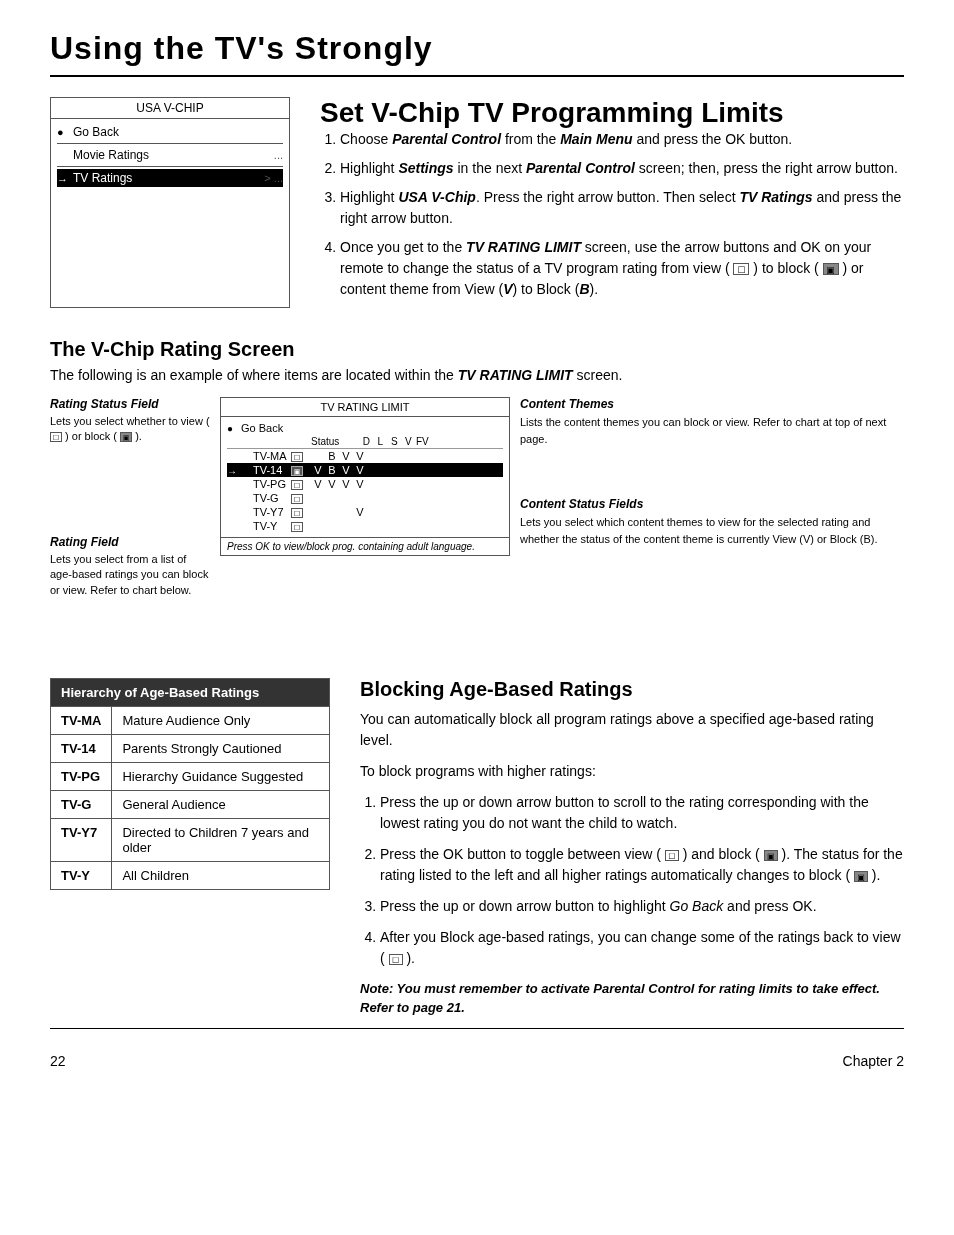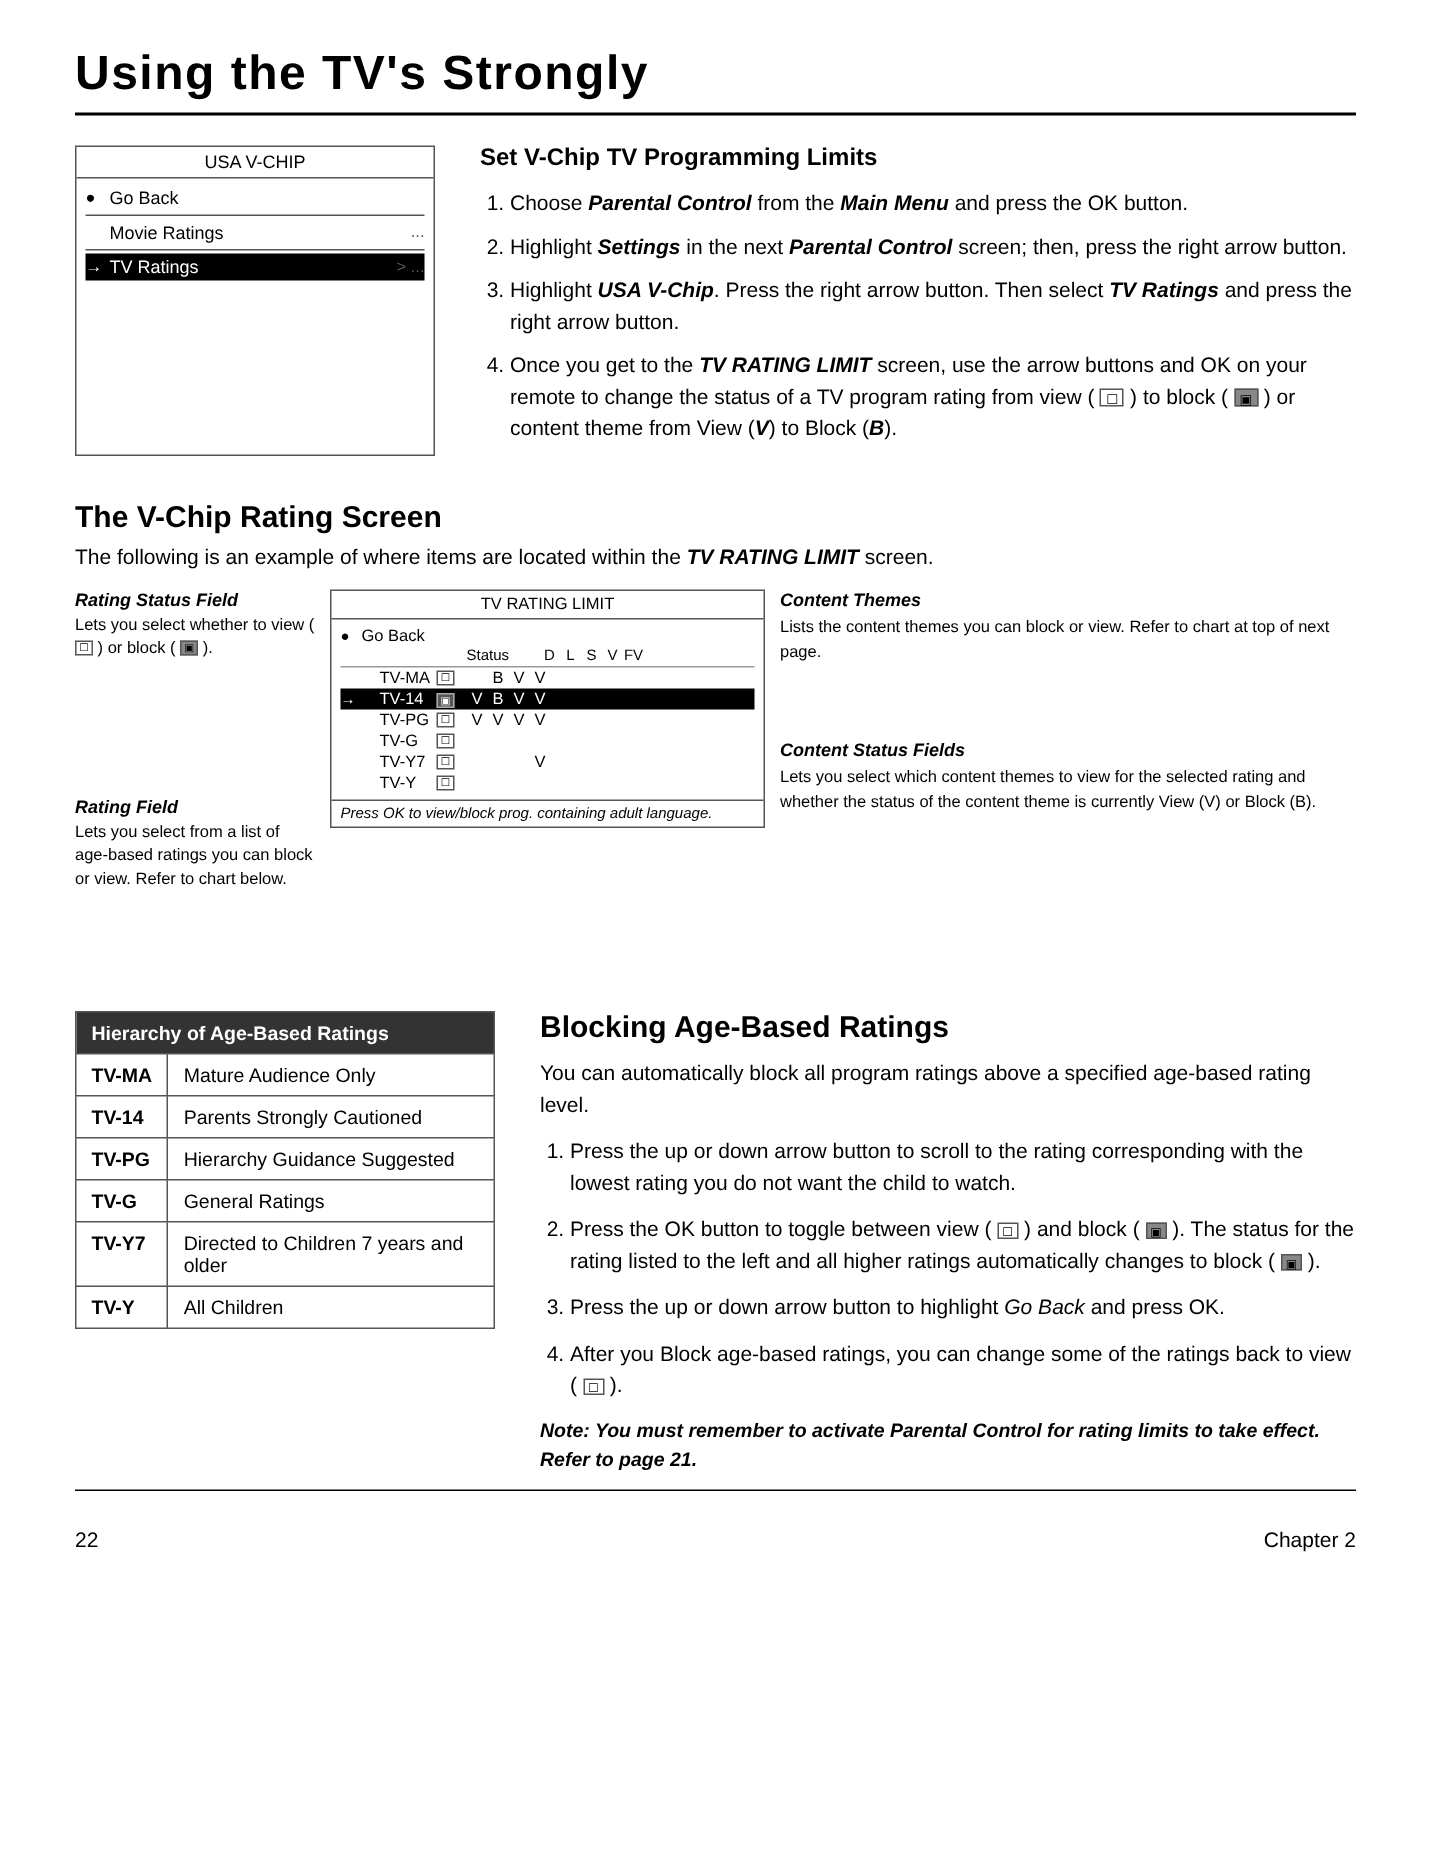--- a/index.html
+++ b/index.html
@@ -73,23 +73,22 @@
     }
     .menu-separator {
       border-top: 1px solid #555;
       margin: 2px 0;
     }
 
     .set-vchip-content {
       flex: 1;
     }
     .set-vchip-content h2 {
-      font-size: 16px;
-      font-weight: bold;
-      margin-bottom: 10px;
+      font-size: 28px;
+      font-weight: bold;
     }
     .set-vchip-content ol {
       padding-left: 20px;
     }
     .set-vchip-content ol li {
       margin-bottom: 8px;
       line-height: 1.5;
       font-size: 14px;
     }
     .set-vchip-content ol li em {
@@ -514,37 +513,38 @@
         <tr>
           <td>TV-14</td>
           <td>Parents Strongly Cautioned</td>
         </tr>
         <tr>
           <td>TV-PG</td>
           <td>Hierarchy Guidance Suggested</td>
         </tr>
         <tr>
           <td>TV-G</td>
-          <td>General Ratings</td>
+          <td>General Audience</td>
         </tr>
         <tr>
           <td>TV-Y7</td>
           <td>Directed to Children 7 years and older</td>
         </tr>
         <tr>
           <td>TV-Y</td>
           <td>All Children</td>
         </tr>
       </tbody>
     </table>
   </div>
 
   <div class="blocking-section">
     <h2>Blocking Age-Based Ratings</h2>
     <p>You can automatically block all program ratings above a specified age-based rating level.</p>
+    <p>To block programs with higher ratings:</p>
     <ol>
       <li>
         Press the up or down arrow button to scroll to the rating corresponding with the lowest rating you do not want the child to watch.
       </li>
       <li>
         Press the OK button to toggle between view ( <span class="view-icon" style="width:14px;height:11px;font-size:8px;line-height:11px;">☐</span> ) and block ( <span class="block-icon" style="width:14px;height:11px;font-size:8px;line-height:11px;">▣</span> ). The status for the rating listed to the left and all higher ratings automatically changes to block ( <span class="block-icon" style="width:14px;height:11px;font-size:8px;line-height:11px;">▣</span> ).
       </li>
       <li>
         Press the up or down arrow button to highlight <em>Go Back</em> and press OK.
       </li>

